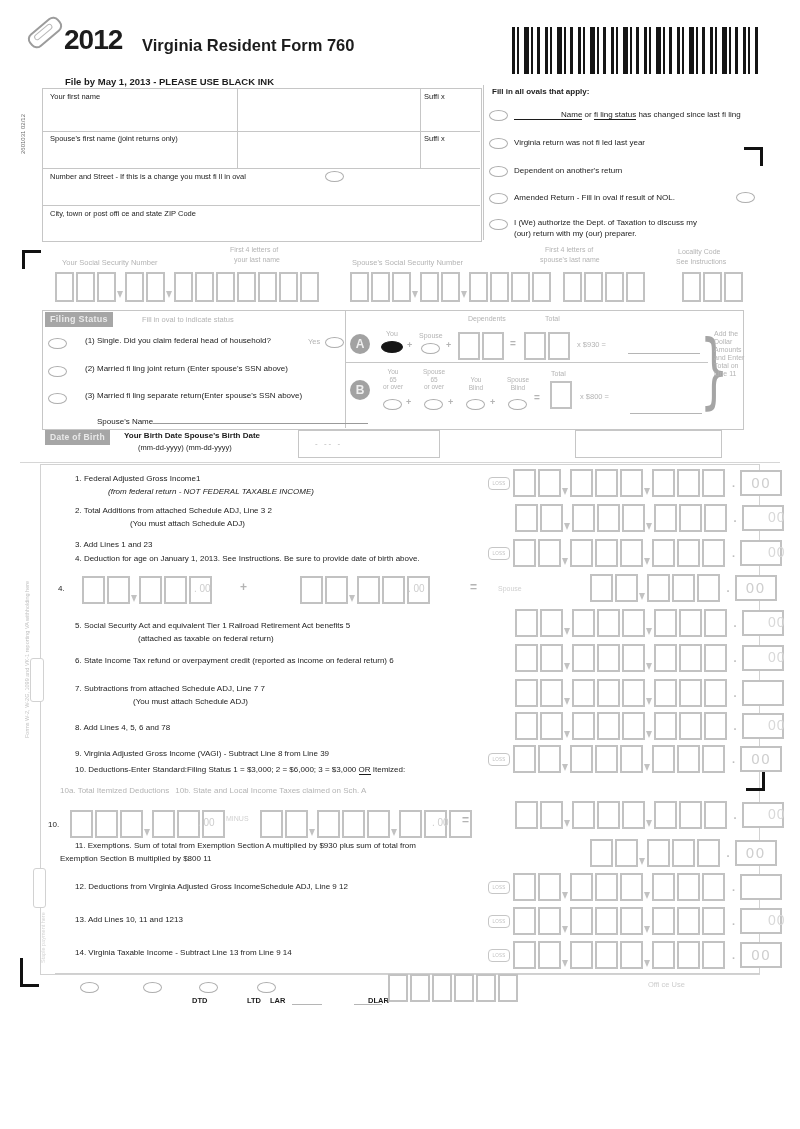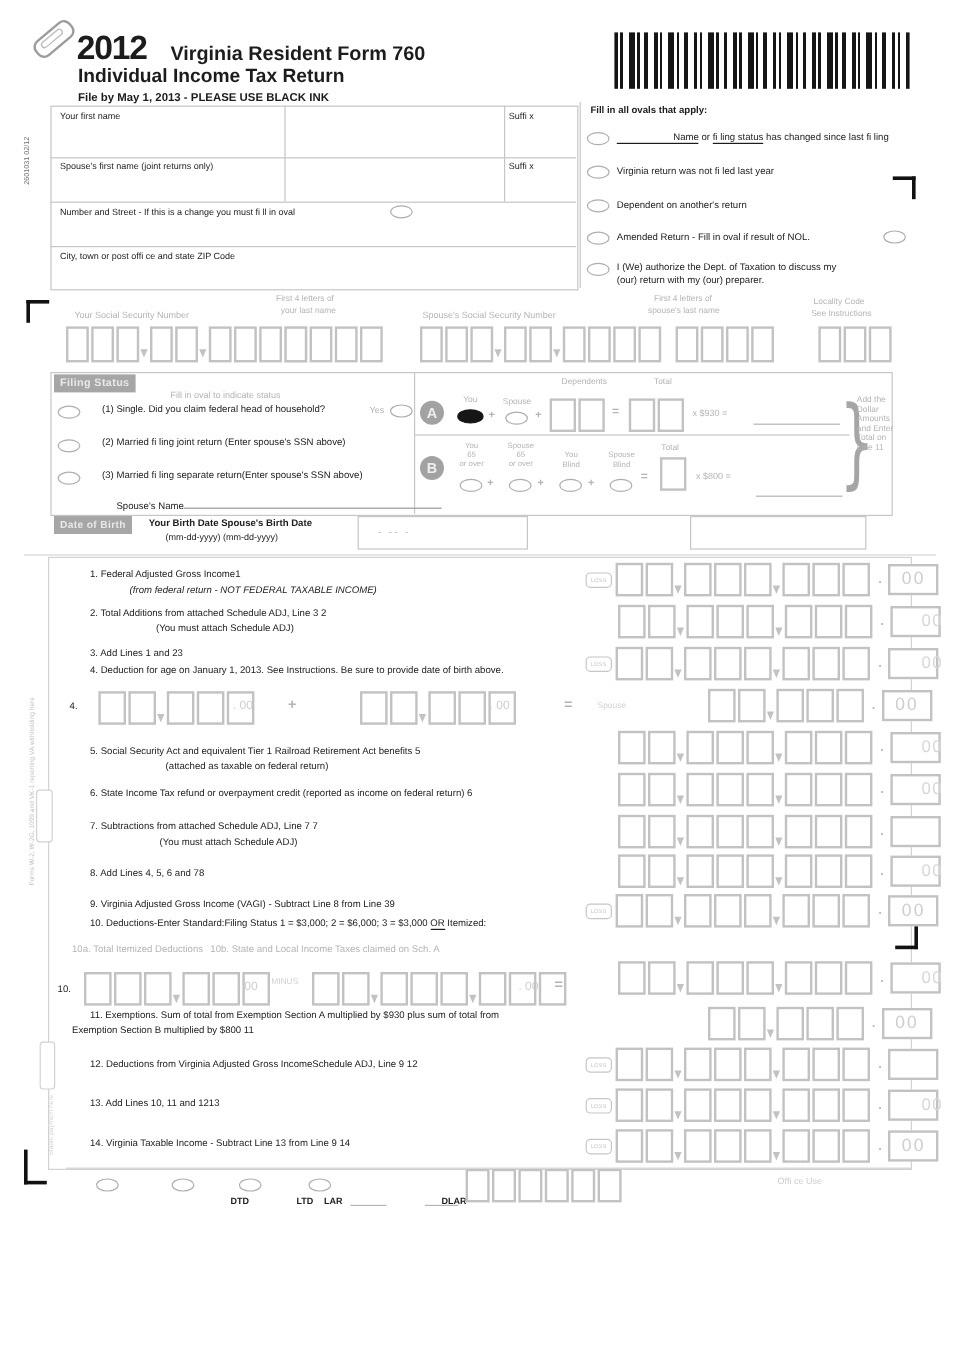--- a/index.html
+++ b/index.html
@@ -66,21 +66,20 @@
 </style>
 </head>
 <body>
 
 <div class="page">
 
   <div class="clip"></div>
   <div class="vtext" style="left:20px;top:84px;height:70px;font-size:6px;color:#6d6d6d;">2601031  02/12</div>
   <div class="abs b" style="left:64px;top:24px;font-size:28px;letter-spacing:-1px;">2012</div>
   <div class="abs b" style="left:142px;top:36px;font-size:16.5px;">Virginia Resident Form 760</div>
-  <div class="abs b" style="left:65px;top:55px;font-size:16px;">Individual Income Tax Return</div>
   <div class="abs b" style="left:65px;top:76px;font-size:9.5px;">File by May 1, 2013 - PLEASE USE BLACK INK</div>
   <div class="barcode"></div>
 
   <div class="boxb" style="left:42px;top:88px;width:438px;height:152px;"></div>
   <div class="hline" style="left:42px;top:131px;width:438px;"></div>
   <div class="hline" style="left:42px;top:168px;width:438px;"></div>
   <div class="hline" style="left:42px;top:205px;width:438px;"></div>
   <div class="vline" style="left:237px;top:88px;height:80px;"></div>
   <div class="vline" style="left:420px;top:88px;height:80px;"></div>
   <div class="abs t75" style="left:50px;top:92px;">Your first name</div>
@@ -157,21 +156,21 @@
       <div class="cell"></div>
     </div>
   <div class="comb small abs" style="left:682px;top:272px;">
       <div class="cell"></div>
       <div class="cell"></div>
       <div class="cell"></div>
     </div>
 
   <div class="boxb" style="left:42px;top:310px;width:700px;height:118px;"></div>
   <div class="badge" style="left:45px;top:312px;">Filing Status</div>
-  <div class="abs t75 gray" style="left:142px;top:325px;">Fill in oval to indicate status</div>
+  <div class="abs t75 gray" style="left:142px;top:315px;">Fill in oval to indicate status</div>
   <div class="vline" style="left:345px;top:310px;height:118px;"></div>
 
   <span class="oval abs" style="left:48px;top:338px;"></span>
   <div class="abs t8" style="left:85px;top:336px;">(1) Single. Did you claim federal head of household?</div>
   <span class="abs t75 gray" style="left:308px;top:337px;">Yes</span>
   <span class="oval abs" style="left:325px;top:337px;"></span>
   <span class="oval abs" style="left:48px;top:366px;"></span>
   <div class="abs t8" style="left:85px;top:364px;">(2) Married fi ling joint return (Enter spouse's SSN above)</div>
   <span class="oval abs" style="left:48px;top:393px;"></span>
   <div class="abs t8" style="left:85px;top:391px;">(3) Married fi ling separate return(Enter spouse's SSN above)</div>

